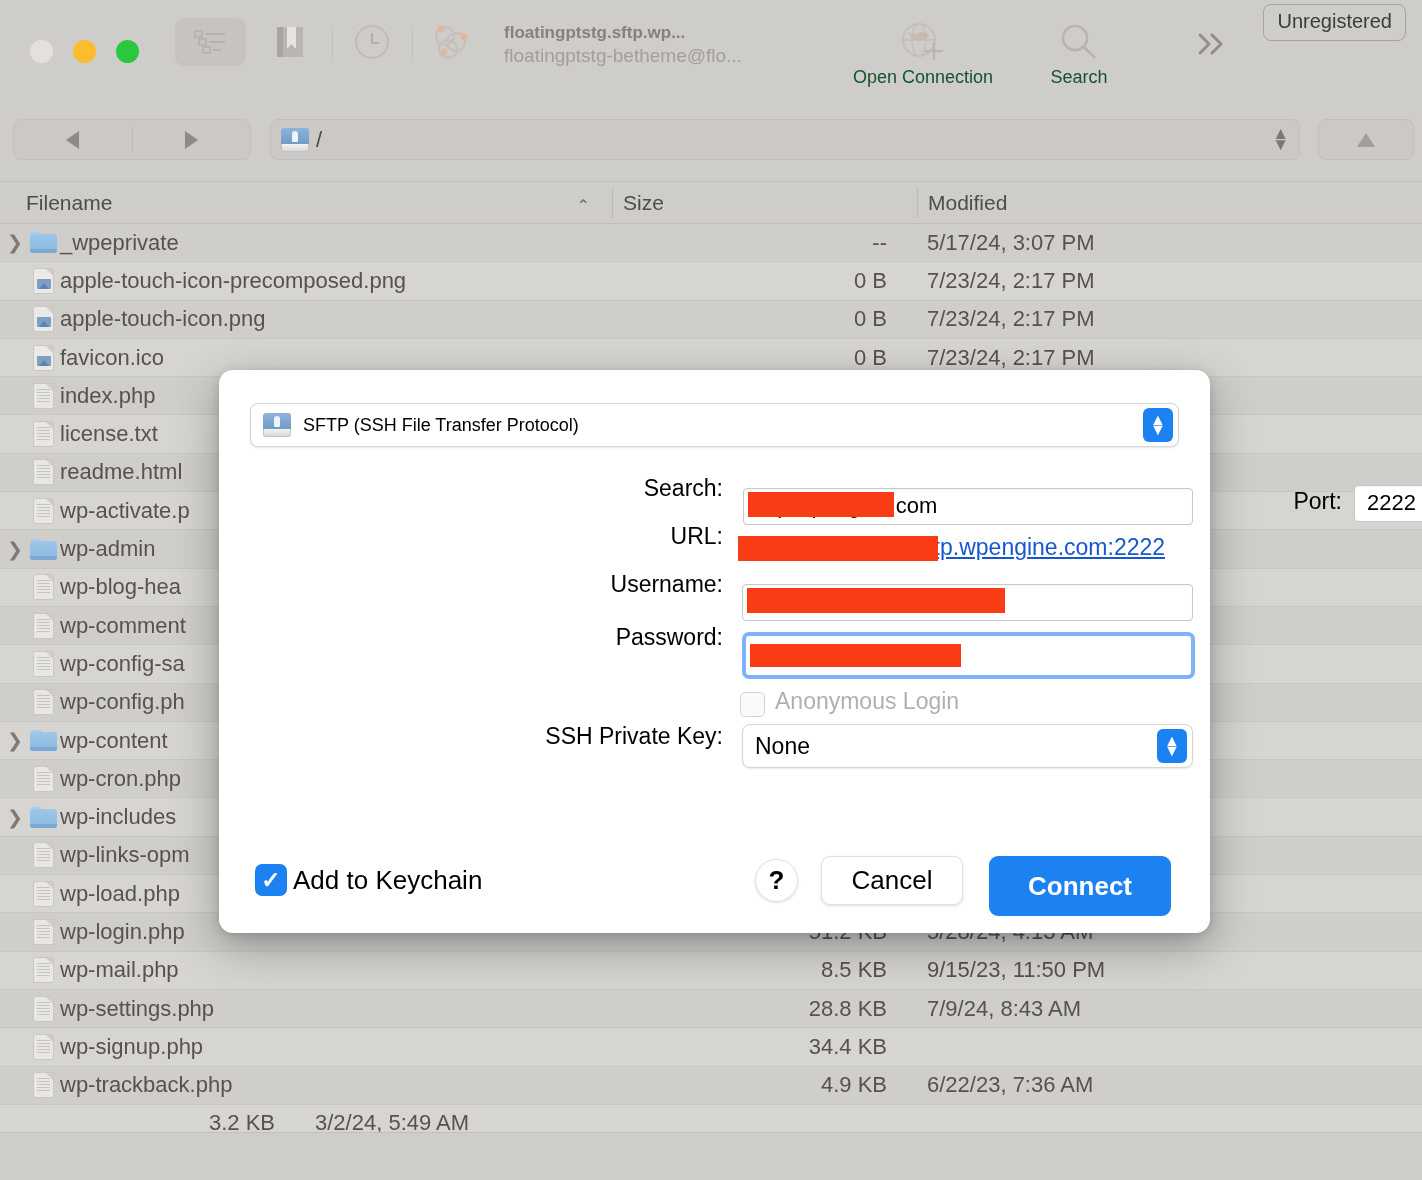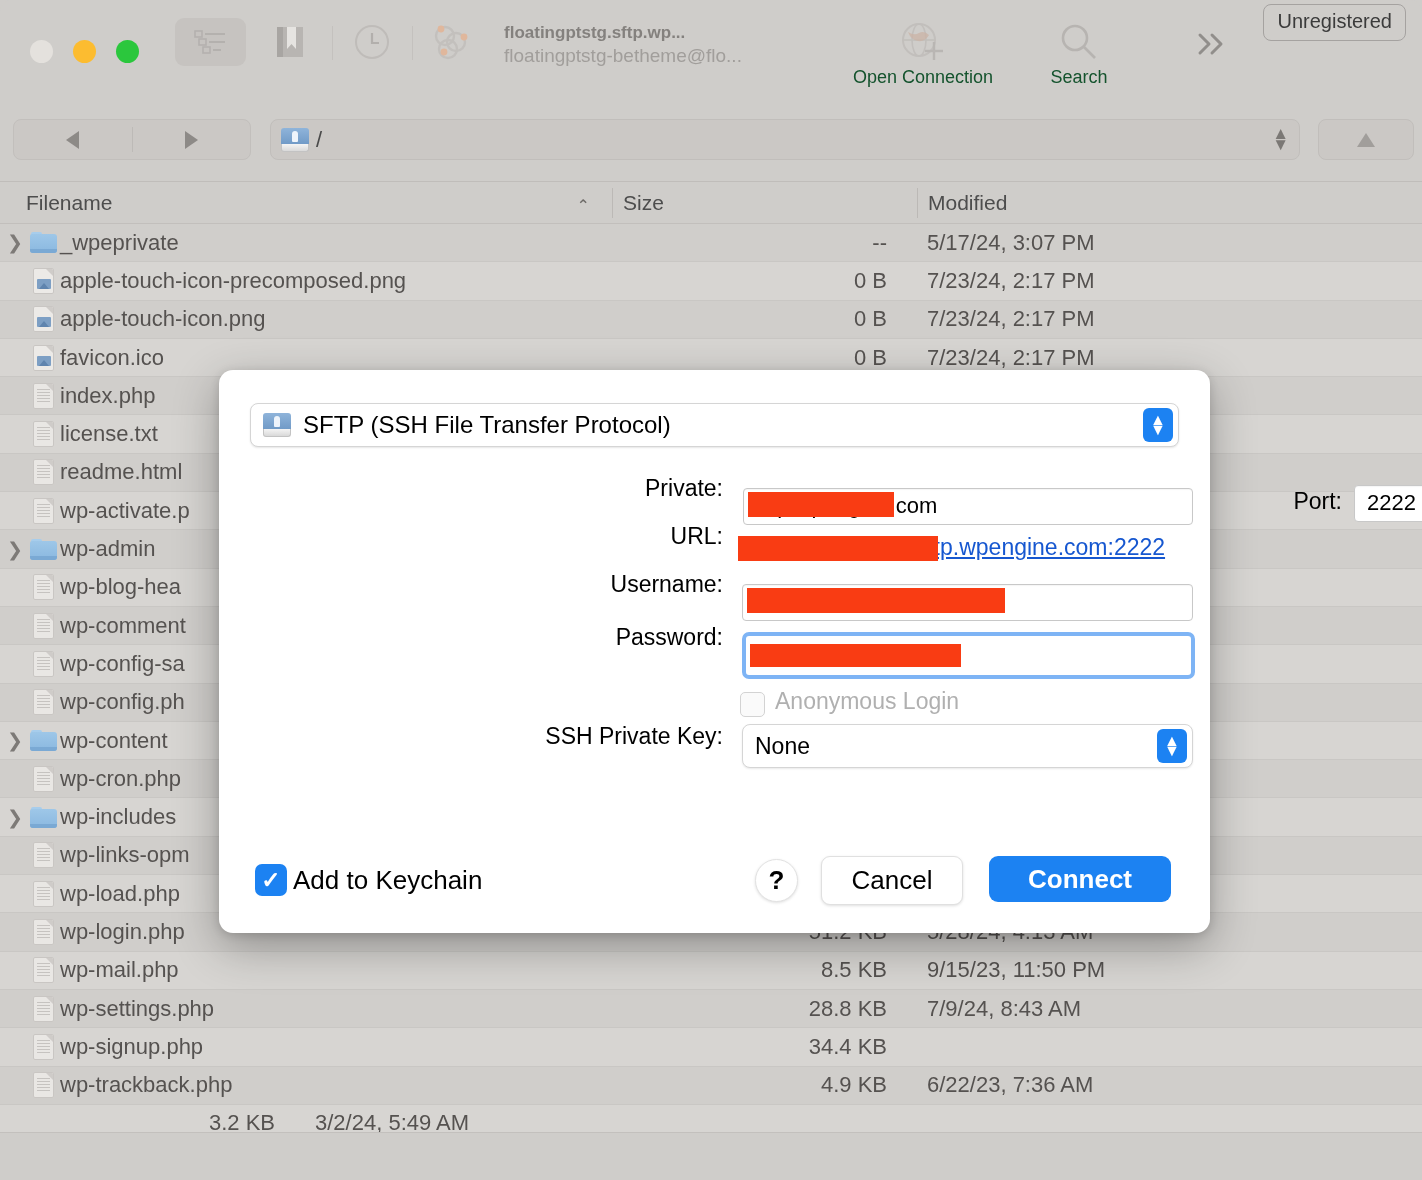--- a/index.html
+++ b/index.html
@@ -221,21 +221,21 @@
     background: #ffffff; border-radius: 14px;
     box-shadow: 0 14px 46px rgba(0,0,0,.30), 0 2px 10px rgba(0,0,0,.14);
     font-size: 23px; color: #000;
   }
   #proto-select {
     position: absolute; left: 31px; top: 33px; width: 929px; height: 44px;
     background: #fff; border: 1px solid #d5d5d5; border-radius: 8px;
     box-shadow: 0 1px 2px rgba(0,0,0,.10);
     display: flex; align-items: center; padding-left: 12px;
   }
-  #proto-select .label { font-size: 24px; margin-left: 12px; color: #000; }
+  #proto-select .label { font-size: 18px; margin-left: 12px; color: #000; }
   .stepper-blue {
     position: absolute; right: 5px; top: 4px;
     width: 30px; height: 34px; border-radius: 6px;
     background: #1c82f2;
     display: flex; flex-direction: column; align-items: center; justify-content: center;
     color: #fff; line-height: .62; font-size: 16px;
   }
   .drive-ico {
     width: 28px; height: 24px; position: relative; flex: none;
   }
@@ -324,21 +324,21 @@
     display: flex; align-items: center; justify-content: center;
     font-size: 26px; font-weight: bold;
   }
   #btn-cancel {
     position: absolute; left: 602px; top: 1px; width: 142px; height: 49px;
     background: #fff; border: 1px solid #e0e0e0; border-radius: 9px;
     box-shadow: 0 1px 3px rgba(0,0,0,.13);
     display: flex; align-items: center; justify-content: center; font-size: 26px;
   }
   #btn-connect {
-    position: absolute; left: 770px; top: 1px; width: 182px; height: 46px;
+    position: absolute; left: 770px; top: 1px; width: 182px; height: 60px;
     background: #1c82f2; border-radius: 9px;
     display: flex; align-items: center; justify-content: center;
     font-size: 26px; font-weight: bold; color: #fff;
   }
 </style>
 </head>
 <body>
 
 <div id="window">
 
@@ -793,21 +793,21 @@
           <div class="bot"></div>
       </div>
       <span class="label">SFTP (SSH File Transfer Protocol)</span>
       <span class="stepper-blue" style="background: rgb(28, 130, 242);">
         <span>▲</span>
           <span>▼</span>
       </span>
     </div>
 
     <div class="frow" id="row-server">
-      <span class="flabel" id="lbl-server">Private:</span>
+      <span class="flabel" id="lbl-server">Search:</span>
       <span class="finput" id="in-server">
         <span class="txt">sftp.wpengine.com</span>
         <span class="redact" style="background: rgb(249, 60, 19);"></span>
       </span>
     </div>
     <div class="frow" id="row-port">
       <span class="flabel" style="position:absolute;left:23px;top:0;width:100px;">Port:</span>
       <span class="finput" style="position:absolute;left:135px;top:-3px;width:85px;">
         <span style="position:absolute;left:12px;top:4px;font-size:22px;">2222</span>
       </span>

